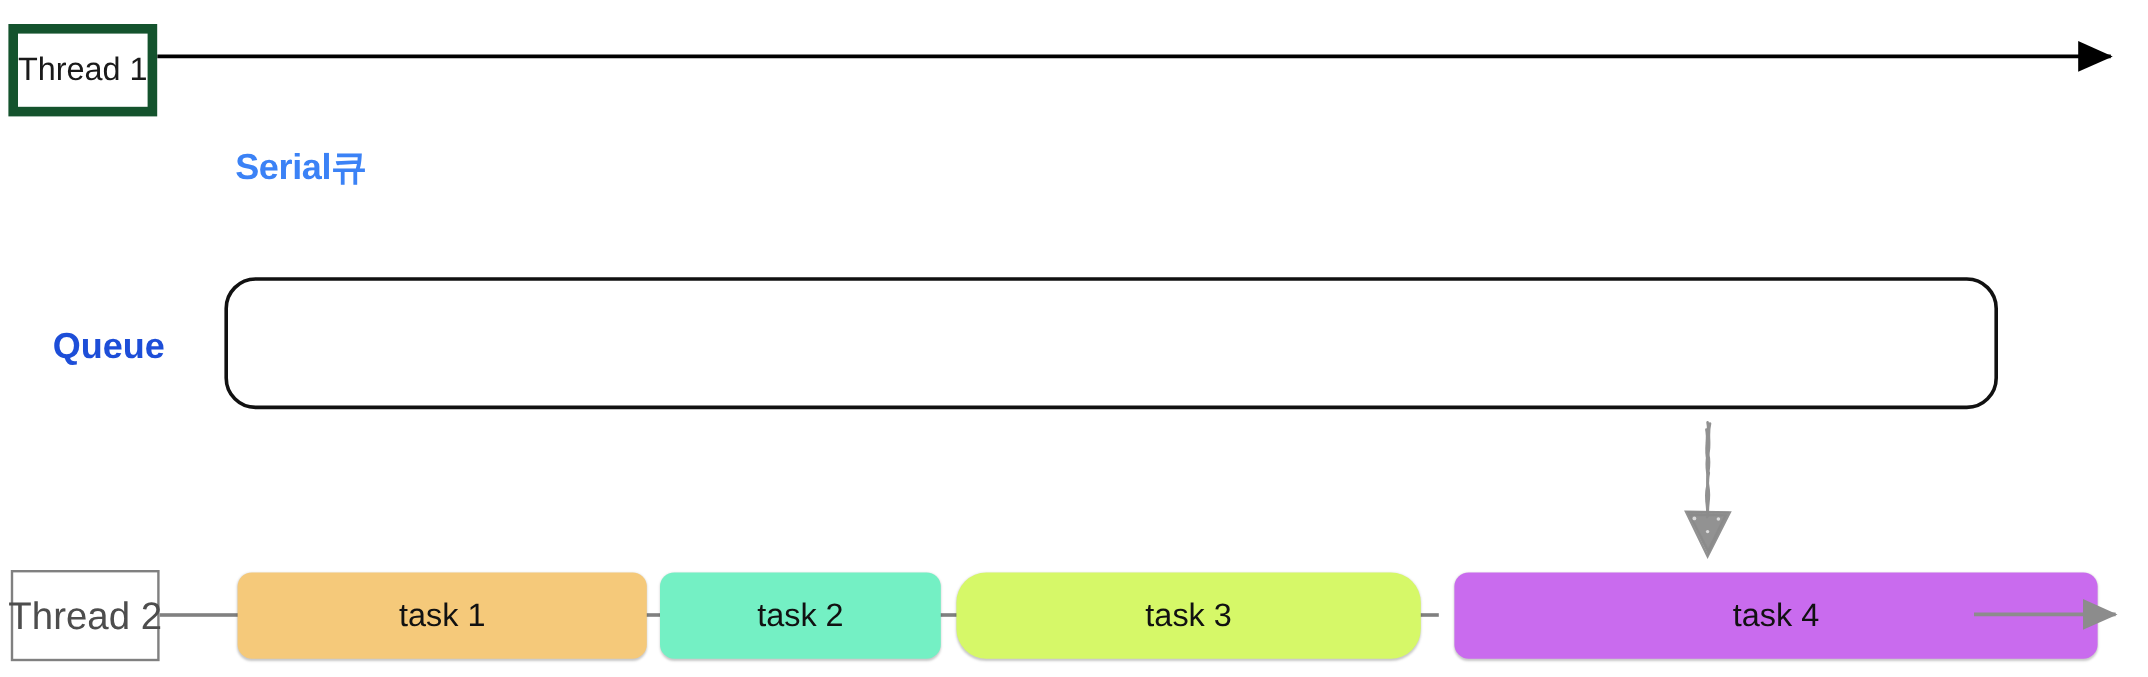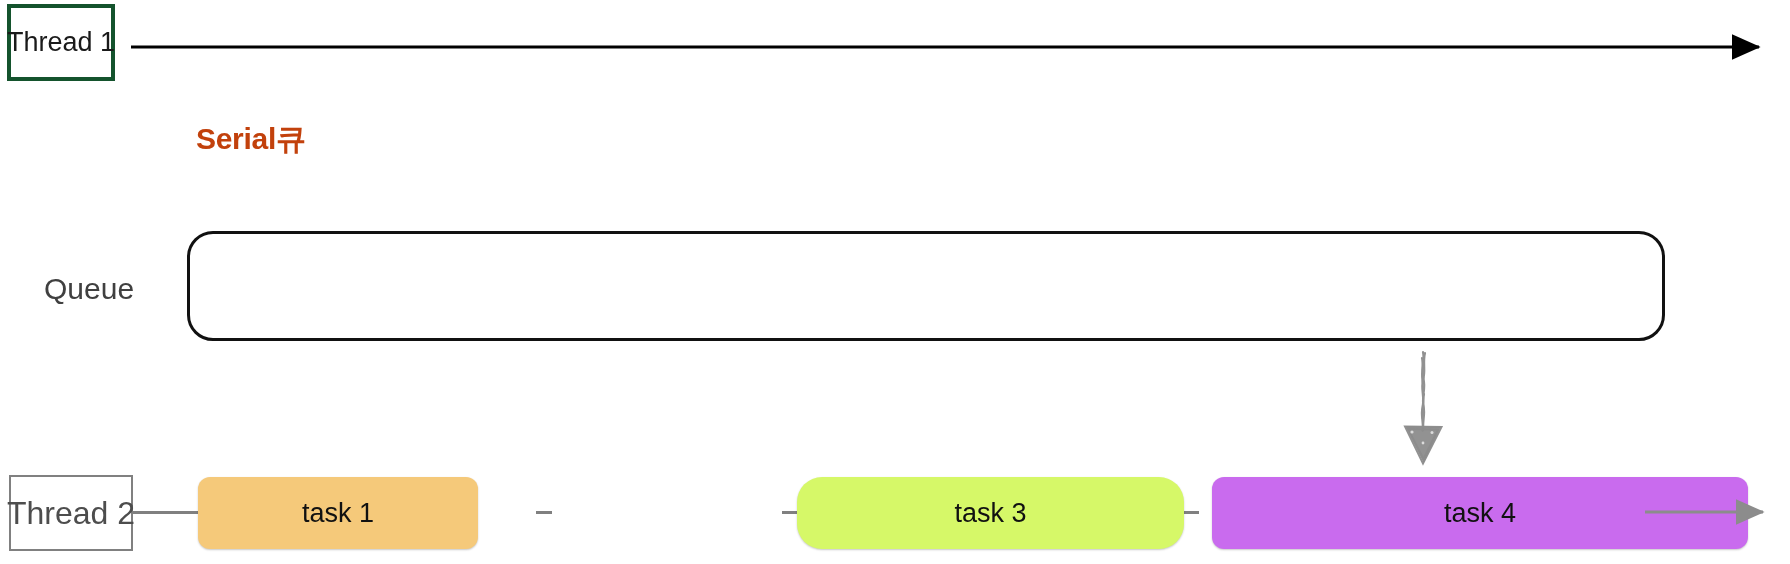--- a/index.html
+++ b/index.html
@@ -28,24 +28,24 @@
     justify-content: center;
     background: #ffffff;
   }
   .thread-box-label {
     white-space: nowrap;
     line-height: 1;
   }
 
   #thread1-box {
     left: 7px;
-    top: 4px;
-    width: 108px;
+    top: 20px;
+    width: 124px;
     height: 77px;
-    border: 4px solid #14532d;
+    border: 8px solid #14532d;
   }
   #thread1-box .thread-box-label {
     font-size: 27px;
     color: #1a1a1a;
   }
 
   #thread2-box {
     left: 9px;
     top: 475px;
     width: 124px;
@@ -80,33 +80,33 @@
     top: 511px;
   }
 
   
   #serial-queue-title {
     position: absolute;
     left: 196px;
     top: 119px;
     font-size: 30px;
     font-weight: bold;
-    color: #c2410c;
+    color: #3b82f6;
     letter-spacing: -0.3px;
     white-space: nowrap;
   }
 
   
   #queue-label {
     position: absolute;
     left: 44px;
     top: 272px;
     font-size: 30px;
-    font-weight: normal;
-    color: #404040;
+    font-weight: bold;
+    color: #1d4ed8;
     white-space: nowrap;
   }
   #queue-box {
     position: absolute;
     left: 187px;
     top: 231px;
     width: 1478px;
     height: 110px;
     box-sizing: border-box;
     border: 3px solid #111111;
@@ -191,22 +191,25 @@
 
   <div class="thread-box" id="thread2-box">
     <span class="thread-box-label">Thread 2</span>
   </div>
 
   <div class="connector" style="left:133px;width:66px;"></div>
   <div class="connector" style="left:536px;width:16px;"></div>
   <div class="connector" style="left:782px;width:17px;"></div>
   <div class="connector" style="left:1182px;width:17px;"></div>
 
-  <div class="task-block" style="left:198px;width:280px;background:#F5C97A;">
+  <div class="task-block" style="left:198px;width:341px;background:#F5C97A;">
     <span class="task-label">task 1</span>
+  </div>
+  <div class="task-block" style="left:550px;width:234px;background:#74F0C4;">
+    <span class="task-label">task 2</span>
   </div>
   <div class="task-block" style="left:797px;width:387px;background:#D6F868;border-radius:25px;">
     <span class="task-label">task 3</span>
   </div>
   <div class="task-block" style="left:1212px;width:536px;background:#C96BEE;">
     <span class="task-label">task 4</span>
   </div>
 
   <svg class="timeline" id="thread2-timeline-right" viewBox="0 0 145 50" preserveAspectRatio="none">
     <defs>

